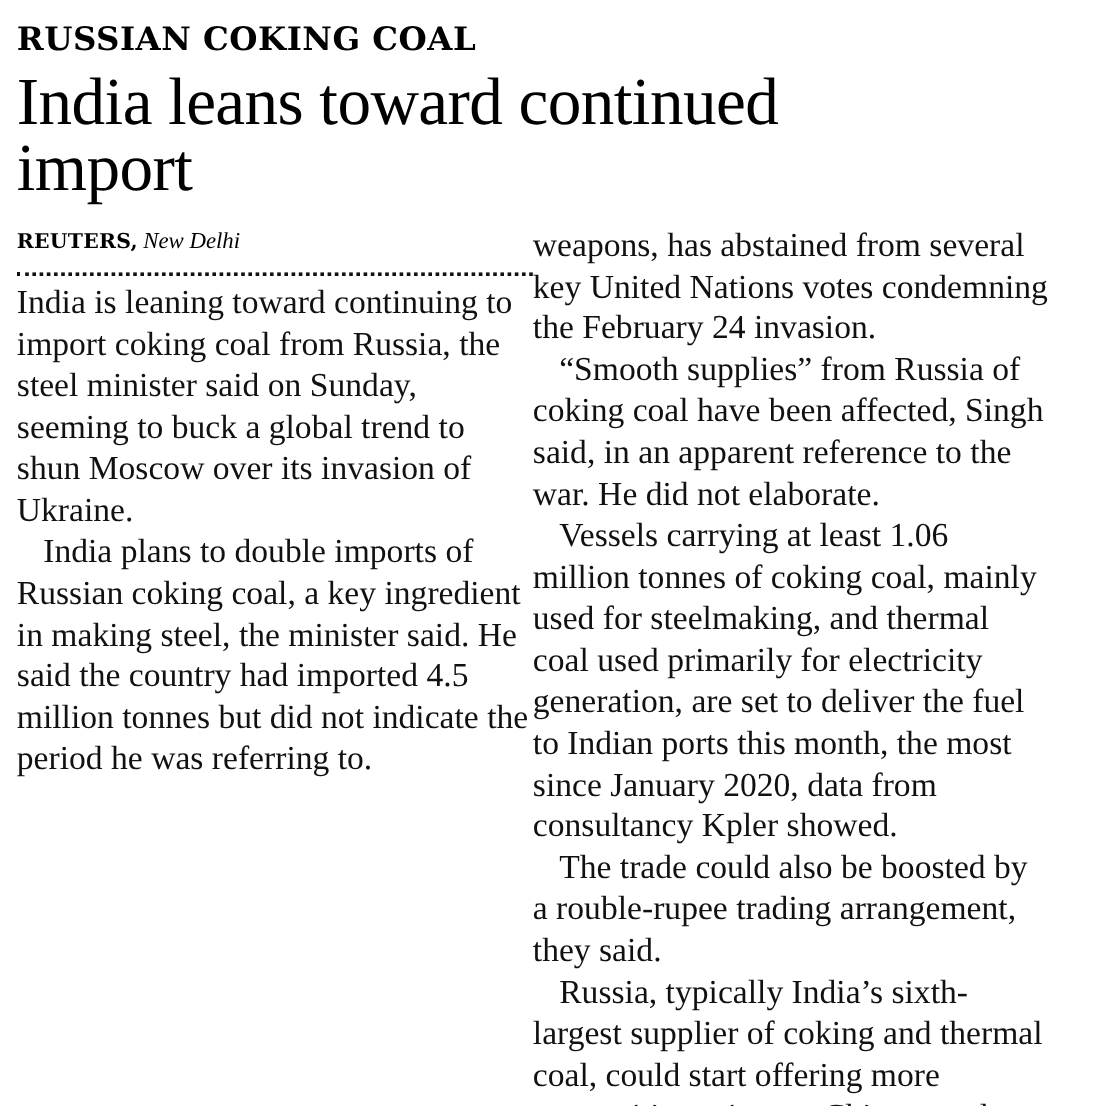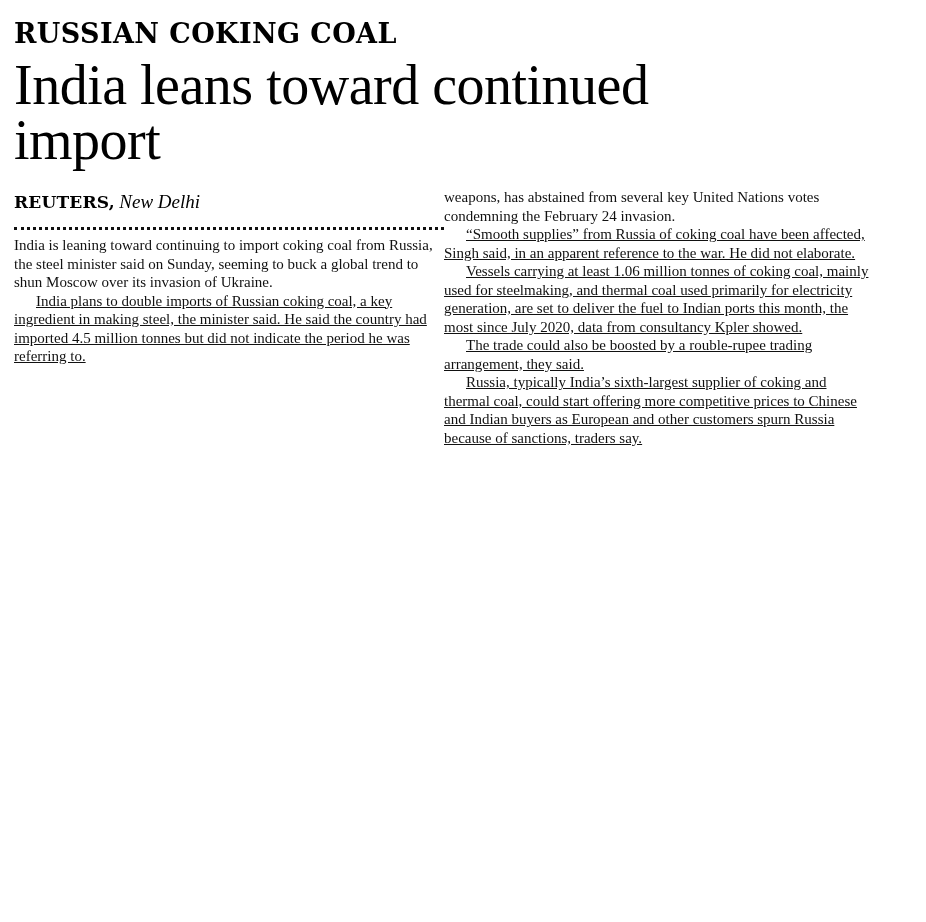--- a/index.html
+++ b/index.html
@@ -65,30 +65,29 @@
     font-size: 19px;
   }
   .dotrule {
     height: 10px;
     margin: 3px 0 6px 0;
     border-bottom: 3px dotted #111;
     width: 430px;
     line-height: 0;
   }
   p.body {
-    font-size: 15px;
+    font-size: 28px;
     line-height: 1.235;
     margin: 0;
     text-align: left;
     color: #111;
     hyphens: none;
   }
   p.body.indent {
     text-indent: 22px;
-    text-decoration: underline;
   }
   .col-right p.body:first-child {
     margin-top: 0;
   }
   .col-right {
     padding-top: 2px;
   }
 </style>
 </head>
 <body>
@@ -108,19 +107,19 @@
       </div>
       <div class="dotrule"></div>
 
       <p class="body">India is leaning toward continuing to import coking coal from Russia, the steel minister said on Sunday, seeming to buck a global trend to shun Moscow over its invasion of Ukraine.</p>
       <p class="body indent">India plans to double imports of Russian coking coal, a key ingredient in making steel, the minister said. He said the country had imported 4.5 million tonnes but did not indicate the period he was referring to.</p>
     </div>
 
     <div class="col col-right">
       <p class="body">weapons, has abstained from several key United Nations votes condemning the February 24 invasion.</p>
       <p class="body indent">“Smooth supplies” from Russia of coking coal have been affected, Singh said, in an apparent reference to the war. He did not elaborate.</p>
-      <p class="body indent">Vessels carrying at least 1.06 million tonnes of coking coal, mainly used for steelmaking, and thermal coal used primarily for electricity generation, are set to deliver the fuel to Indian ports this month, the most since July 2020, data from consultancy Kpler showed.</p>
+      <p class="body indent">Vessels carrying at least 1.06 million tonnes of coking coal, mainly used for steelmaking, and thermal coal used primarily for electricity generation, are set to deliver the fuel to Indian ports this month, the most since January 2020, data from consultancy Kpler showed.</p>
       <p class="body indent">The trade could also be boosted by a rouble-rupee trading arrangement, they said.</p>
       <p class="body indent">Russia, typically India’s sixth-largest supplier of coking and thermal coal, could start offering more competitive prices to Chinese and Indian buyers as European and other customers spurn Russia because of sanctions, traders say.</p>
     </div>
 
   </div>
 </div>
 
 </body></html>

